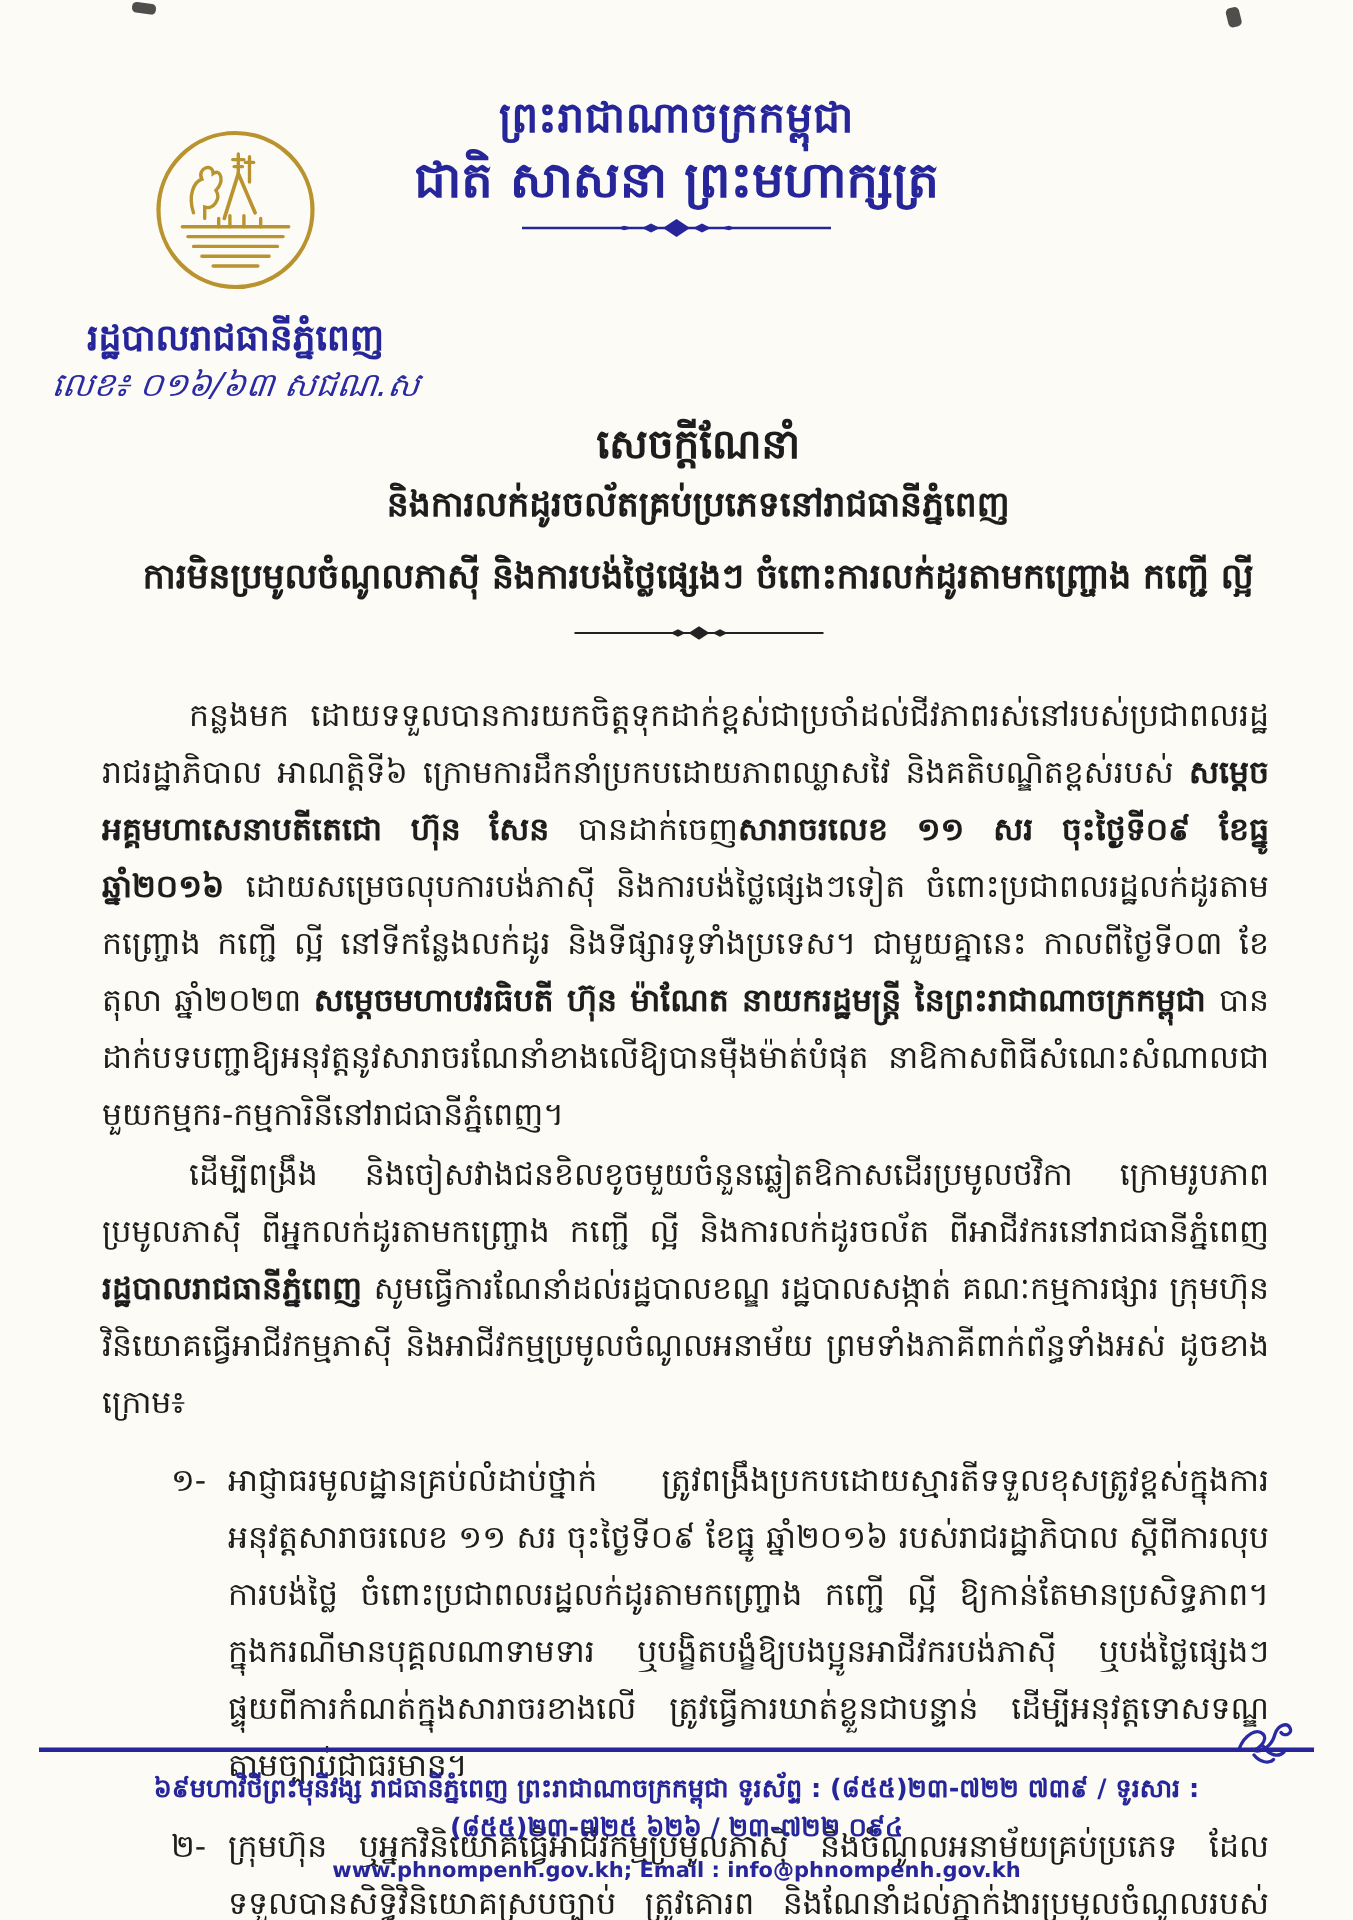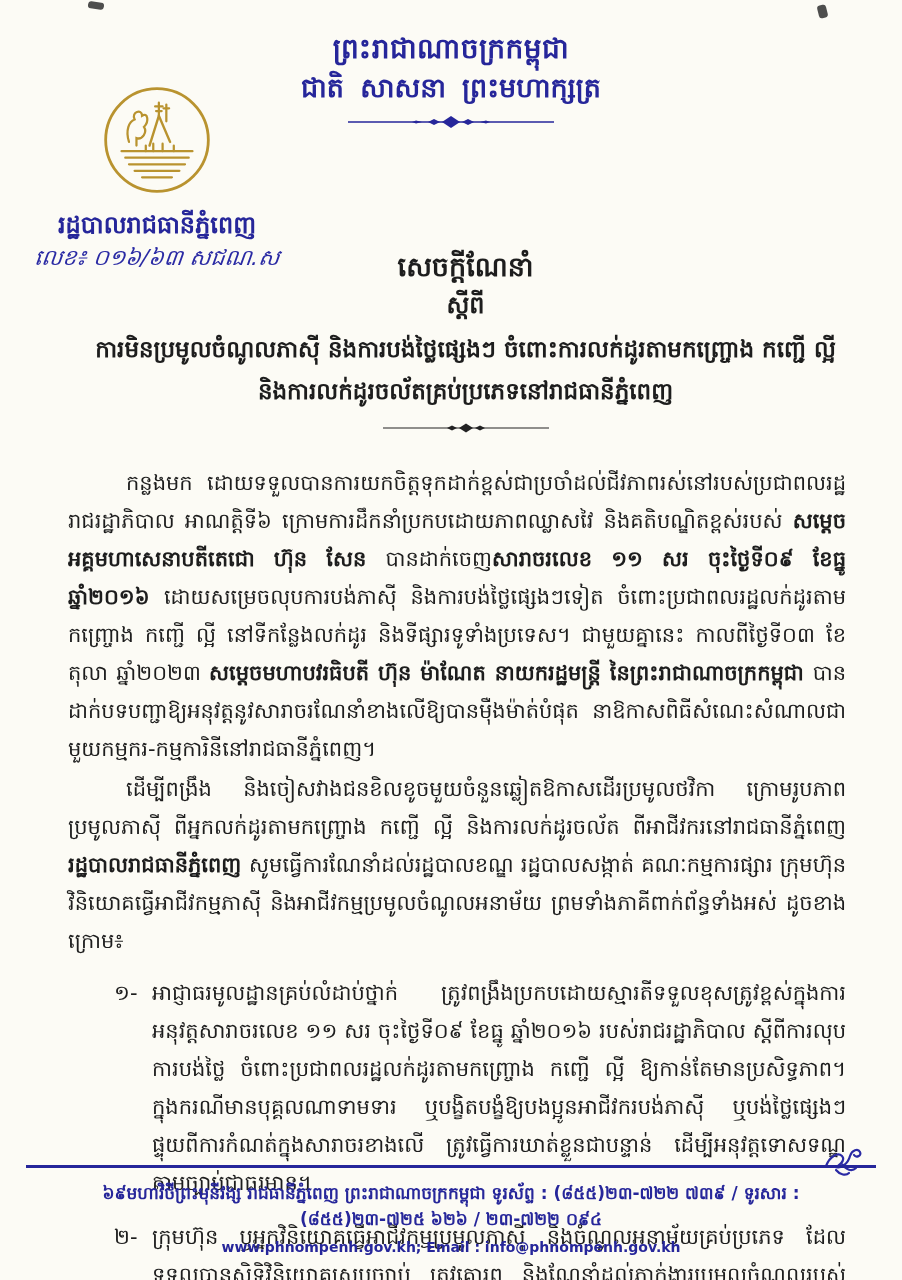--- a/index.html
+++ b/index.html
@@ -13,23 +13,23 @@
     margin:0 auto;
     background:#fcfbf5;
     overflow:hidden;
     color:#1d1d1d;
   }
   
   .artifact{position:absolute;background:#2f2f2f;opacity:.85;}
   .artifact.tl{left:88px;top:2px;width:16px;height:7px;border-radius:3px;transform:rotate(8deg);}
   .artifact.tr{left:818px;top:5px;width:9px;height:13px;border-radius:3px;transform:rotate(-14deg);}
   
-  .header{padding-top:28px;text-align:center;color:#26269a;}
+  .header{padding-top:58px;text-align:center;color:#26269a;}
   .header .k1{font-size:28px;font-weight:bold;line-height:42px;letter-spacing:.5px;}
-  .header .k2{font-size:27px;font-weight:bold;line-height:40px;font-family:Liberation Mono, monospace;}
+  .header .k2{font-size:33px;font-weight:bold;line-height:40px;}
   .ornament{display:block;margin:4px auto 0 auto;}
   .ornament.blue{color:#26269a;}
   .ornament.black{color:#222;margin-top:10px;}
   
   .letterhead{position:absolute;left:24px;top:84px;width:266px;text-align:center;}
   .seal{display:block;margin:0 auto;}
   .org-name{margin-top:14px;font-size:24px;font-weight:bold;color:#26269a;line-height:30px;}
   .ref-no{margin-top:4px;font-size:22px;color:#2a2aa4;font-style:italic;transform:skewX(-6deg);line-height:28px;}
   
   .title-block{margin-top:118px;text-align:center;margin-left:29px;}
@@ -86,23 +86,22 @@
         <path d="M22,72 L98,72 M26,79 L94,79 M30,86 L90,86 M36,93 L84,93 M44,100 L76,100"></path>
         <path d="M48,66 L48,72 M56,64 L56,72 M66,64 L66,72 M78,66 L78,72"></path>
       </g>
     </svg>
     <div class="org-name">រដ្ឋបាលរាជធានីភ្នំពេញ</div>
     <div class="ref-no">លេខ៖ ០១៦/៦៣ សជណ.ស</div>
   </div>
 
   <div class="title-block">
     <div class="title-main">សេចក្តីណែនាំ</div>
-    <div class="title-sub">ស្តីពី</div>
+    <div class="subject" style="margin-top:0;">និងការលក់ដូរចល័តគ្រប់ប្រភេទនៅរាជធានីភ្នំពេញ</div>
     <div class="subject">ការមិនប្រមូលចំណូលភាស៊ី និងការបង់ថ្លៃផ្សេងៗ ចំពោះការលក់ដូរតាមកញ្ច្រោង កញ្ជើ ល្អី</div>
-    <div class="subject" style="margin-top:0;">និងការលក់ដូរចល័តគ្រប់ប្រភេទនៅរាជធានីភ្នំពេញ</div>
     <svg class="ornament black" width="170" height="12" viewBox="0 0 170 12">
       <line x1="2" y1="6" x2="168" y2="6" stroke="currentColor" stroke-width="1.2"></line>
       <polygon points="85,1.5 92,6 85,10.5 78,6" fill="currentColor"></polygon>
       <polygon points="71,3.5 76,6 71,8.5 66,6" fill="currentColor"></polygon>
       <polygon points="99,3.5 104,6 99,8.5 94,6" fill="currentColor"></polygon>
     </svg>
   </div>
 
   <div class="body-text">
     <p class="para"><span>កន្លងមក ដោយទទួលបានការយកចិត្តទុកដាក់ខ្ពស់ជាប្រចាំដល់ជីវភាពរស់នៅរបស់ប្រជាពលរដ្ឋ រាជរដ្ឋាភិបាល អាណត្តិទី៦ ក្រោមការដឹកនាំប្រកបដោយភាពឈ្លាសវៃ និងគតិបណ្ឌិតខ្ពស់របស់ </span><span class="b">សម្តេចអគ្គមហាសេនាបតីតេជោ ហ៊ុន សែន </span><span>បានដាក់ចេញ</span><span class="b">សារាចរលេខ ១១ សរ ចុះថ្ងៃទី០៩ ខែធ្នូ ឆ្នាំ២០១៦ </span><span>ដោយសម្រេចលុបការបង់ភាស៊ី និងការបង់ថ្លៃផ្សេងៗទៀត ចំពោះប្រជាពលរដ្ឋលក់ដូរតាមកញ្ច្រោង កញ្ជើ ល្អី នៅទីកន្លែងលក់ដូរ និងទីផ្សារទូទាំងប្រទេស។ ជាមួយគ្នានេះ កាលពីថ្ងៃទី០៣ ខែតុលា ឆ្នាំ២០២៣ </span><span class="b">សម្តេចមហាបវរធិបតី ហ៊ុន ម៉ាណែត នាយករដ្ឋមន្ត្រី នៃព្រះរាជាណាចក្រកម្ពុជា </span><span>បានដាក់បទបញ្ជាឱ្យអនុវត្តនូវសារាចរណែនាំខាងលើឱ្យបានម៉ឺងម៉ាត់បំផុត នាឱកាសពិធីសំណេះសំណាលជាមួយកម្មករ-កម្មការិនីនៅរាជធានីភ្នំពេញ។</span></p>

